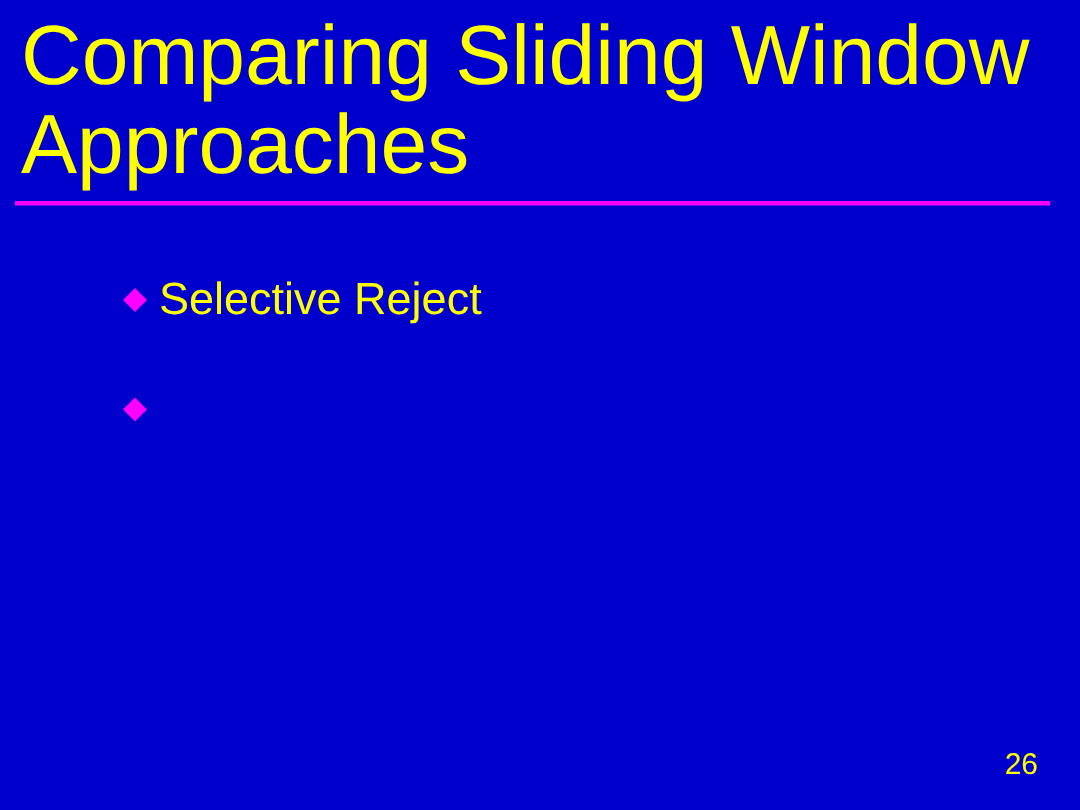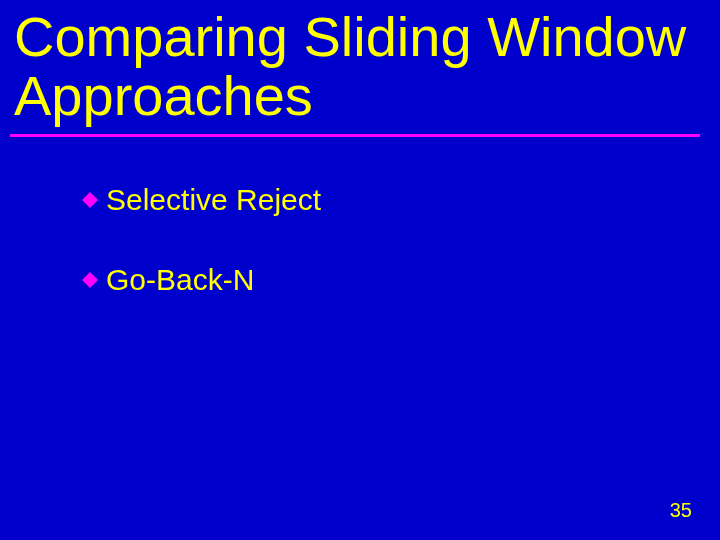--- a/index.html
+++ b/index.html
@@ -71,17 +71,16 @@
         </svg>
     </span>
     <span class="bullet-text">Selective Reject</span>
   </div>
   <div class="bullet-row">
     <span class="diamond">
       <svg width="20" height="20" viewBox="0 0 20 20">
           <polygon points="10,2 18,10 10,18 2,10" fill="#ff00ff"></polygon>
         </svg>
     </span>
-    <span class="bullet-text">Go-Back-N</span>
   </div>
 </div>
 
-<div class="pagenum">35</div>
+<div class="pagenum">26</div>
 
 </body></html>

